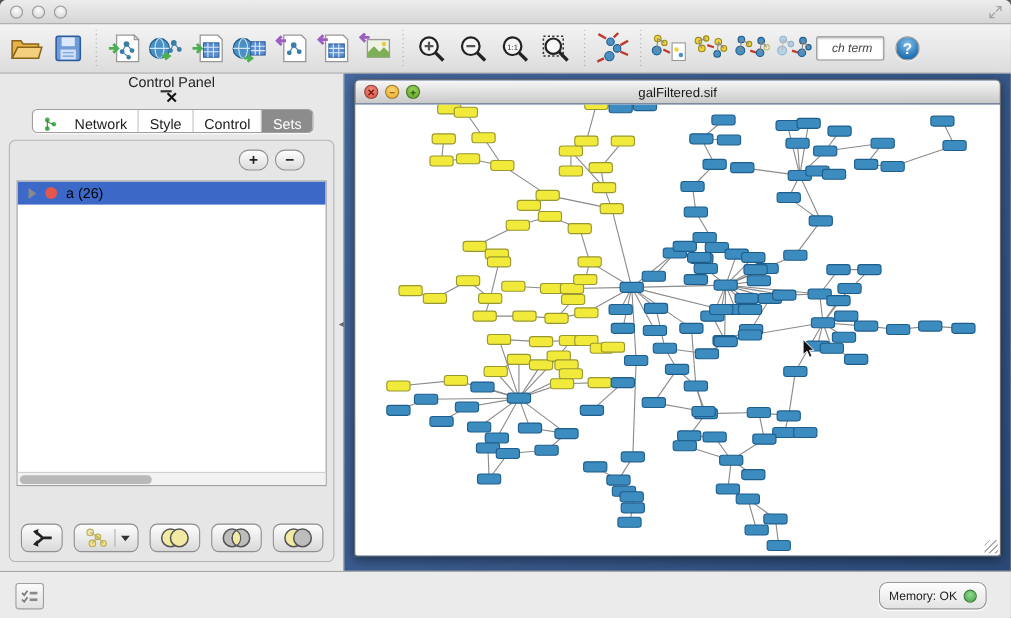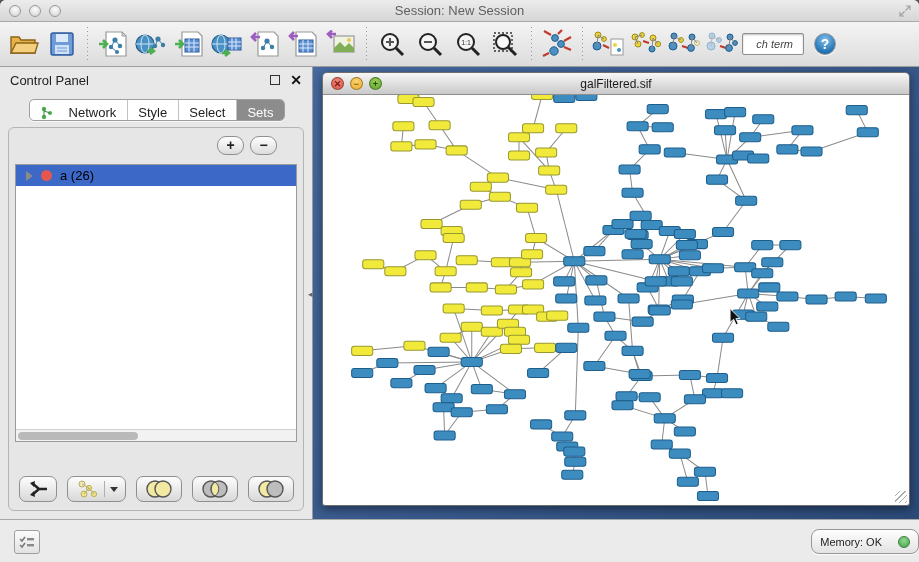--- a/index.html
+++ b/index.html
@@ -18,21 +18,21 @@
   .toolbar { height:45px; background:linear-gradient(#f4f4f4,#dcdcdc); border-bottom:1px solid #9e9e9e; display:flex; align-items:center; padding:0 6px; gap:2px; }
   .tb-sep { width:1px; height:34px; margin:0 5px; background-image:linear-gradient(#9a9a9a 30%, transparent 0); background-size:1px 4px; }
   .tb-btn { width:36px; height:36px; display:flex; align-items:center; justify-content:center; flex:0 0 auto; }
   .tb-btn svg { display:block; }
   .search-field { width:62px; height:22px; background:#fff; border:1px solid #8f8f8f; border-radius:2px; box-shadow:inset 0 1px 2px rgba(0,0,0,.25); font-size:11px; font-style:italic; color:#444; display:flex; align-items:center; justify-content:flex-end; padding:0 10px; overflow:hidden; white-space:nowrap; }
   .help-btn { width:22px; height:22px; border-radius:50%; background:radial-gradient(circle at 50% 30%, #7db9e8, #1f6fb2 70%, #155documentElement); background:radial-gradient(circle at 50% 30%, #86c0ec, #2173b4 70%, #185a90); color:#fff; font-weight:bold; font-size:14px; display:flex; align-items:center; justify-content:center; border:1px solid #9a9a9a; box-shadow:0 1px 1px rgba(255,255,255,.8); margin-left:8px; }
 
   
   .main { position:relative; height:452px; display:flex; }
   .control-panel { width:313px; background:#e8e8e8; border-right:1px solid #9b9b9b; position:relative; }
-  .cp-header { height:26px; display:flex; align-items:center; padding:0 10px; }
+  .cp-header { height:26px; display:flex; align-items:center; padding:0 10px;flex-direction:column; }
   .cp-title { font-size:13px; color:#222; flex:1; }
   .cp-float { width:10px; height:10px; border:1.5px solid #333; margin-right:10px; }
   .cp-close { font-size:14px; font-weight:bold; color:#111; line-height:10px; }
 
   .cp-tabs { display:flex; margin:6px 0 0 29px; height:22px; border:1px solid #9f9f9f; border-radius:5px; background:#fff; overflow:hidden; width:256px; box-shadow:0 1px 0 rgba(255,255,255,.7); }
   .cp-tab { display:flex; align-items:flex-end; justify-content:center; gap:16px; font-size:13px; color:#222; padding:0 3px; border-right:1px solid #c2c2c2; flex:1 1 auto; }
   .cp-tab:last-child { border-right:none; }
   .cp-tab.selected { background:#8c8c8c; color:#fff; }
 
   .sets-panel { position:absolute; left:8px; right:8px; top:60px; bottom:8px; border:1px solid #b4b4b4; border-radius:6px; background:#e6e6e6; }
@@ -65,35 +65,34 @@
   .ifl.close { background:radial-gradient(circle at 50% 35%, #ee8c7f, #d94f44); color:#7a1408; }
   .ifl.min { background:radial-gradient(circle at 50% 35%, #f7d67a, #eda921); color:#8a5a00; }
   .ifl.max { background:radial-gradient(circle at 50% 35%, #9fd15f, #58a224); color:#1d4d00; }
   .if-content { position:relative; flex:1; background:#fff; border-radius:0 0 2px 2px; overflow:hidden; }
   .if-content svg.graph { position:absolute; inset:0; width:100%; height:100%; }
   .grip { position:absolute; right:2px; bottom:2px; width:12px; height:12px; background:repeating-linear-gradient(135deg, transparent 0 3px, #aaa 3px 4px); }
 
   
   .statusbar { position:relative; height:42px; background:#ebebeb; border-top:1px solid #a8a8a8; }
   .task-btn { position:absolute; left:14px; top:10px; width:26px; height:24px; border:1px solid #9f9f9f; border-radius:3px; background:linear-gradient(#fbfbfb,#e2e2e2); display:flex; align-items:center; justify-content:center; }
-  .memory-btn { position:absolute; right:0; top:9px; height:25px; border:1px solid #979797; border-radius:8px; background:linear-gradient(#fefefe,#e3e3e3); display:flex; align-items:center; gap:16px; padding:0 8px; font-size:11px; color:#222; box-shadow:0 1px 1px rgba(255,255,255,.9); }
+  .memory-btn { position:absolute; right:22px; top:9px; height:25px; border:1px solid #979797; border-radius:8px; background:linear-gradient(#fefefe,#e3e3e3); display:flex; align-items:center; gap:6px; padding:0 8px; font-size:11px; color:#222; box-shadow:0 1px 1px rgba(255,255,255,.9); }
   .mem-dot { width:12px; height:12px; border-radius:50%; background:radial-gradient(circle at 50% 35%, #8fd98f, #44a344); border:1px solid #3d7a3d; }
 </style>
 </head>
 <body>
 
 <div class="window">
 
   <div class="titlebar">
     <div class="traffic">
       <div class="tl"></div>
       <div class="tl"></div>
       <div class="tl"></div>
     </div>
-    <div class="win-title">Session: New Session</div>
     <svg class="fs-glyph" viewBox="0 0 12 12">
         <path d="M7 1 L11 1 L11 5 M11 1 L6.5 5.5 M5 11 L1 11 L1 7 M1 11 L5.5 6.5" stroke="#707070" stroke-width="1.2" fill="none"></path>
       </svg>
   </div>
 
   <div class="toolbar">
     <div class="tb-btn">
       <svg width="30" height="26" viewBox="0 0 30 26">
           <path d="M2 6 L10 6 L12 9 L26 9 L26 22 L2 22 Z" fill="#e8b24a" stroke="#8a6419" stroke-width="1.4"></path>
           <path d="M2 22 L7 12 L29 12 L26 22 Z" fill="#f3cf7e" stroke="#8a6419" stroke-width="1.4"></path>
@@ -287,21 +286,21 @@
               <circle cx="9" cy="7" r="2" fill="#4caf50"></circle>
               <circle cx="3" cy="11" r="2.2" fill="#4caf50"></circle>
               <path d="M3 3 L3 11 M3 5 L9 7" stroke="#3b8a3e" fill="none"></path>
             </svg>
             <span>Network</span>
           </div>
           <div class="cp-tab">
             <span>Style</span>
           </div>
           <div class="cp-tab">
-            <span>Select</span>
+            <span>Control</span>
           </div>
           <div class="cp-tab selected">
             <span>Sets</span>
           </div>
         </div>
 
       <div class="sets-panel">
         <div class="sets-toolbar">
           <div class="mini-btn">+</div>
           <div class="mini-btn">−</div>

